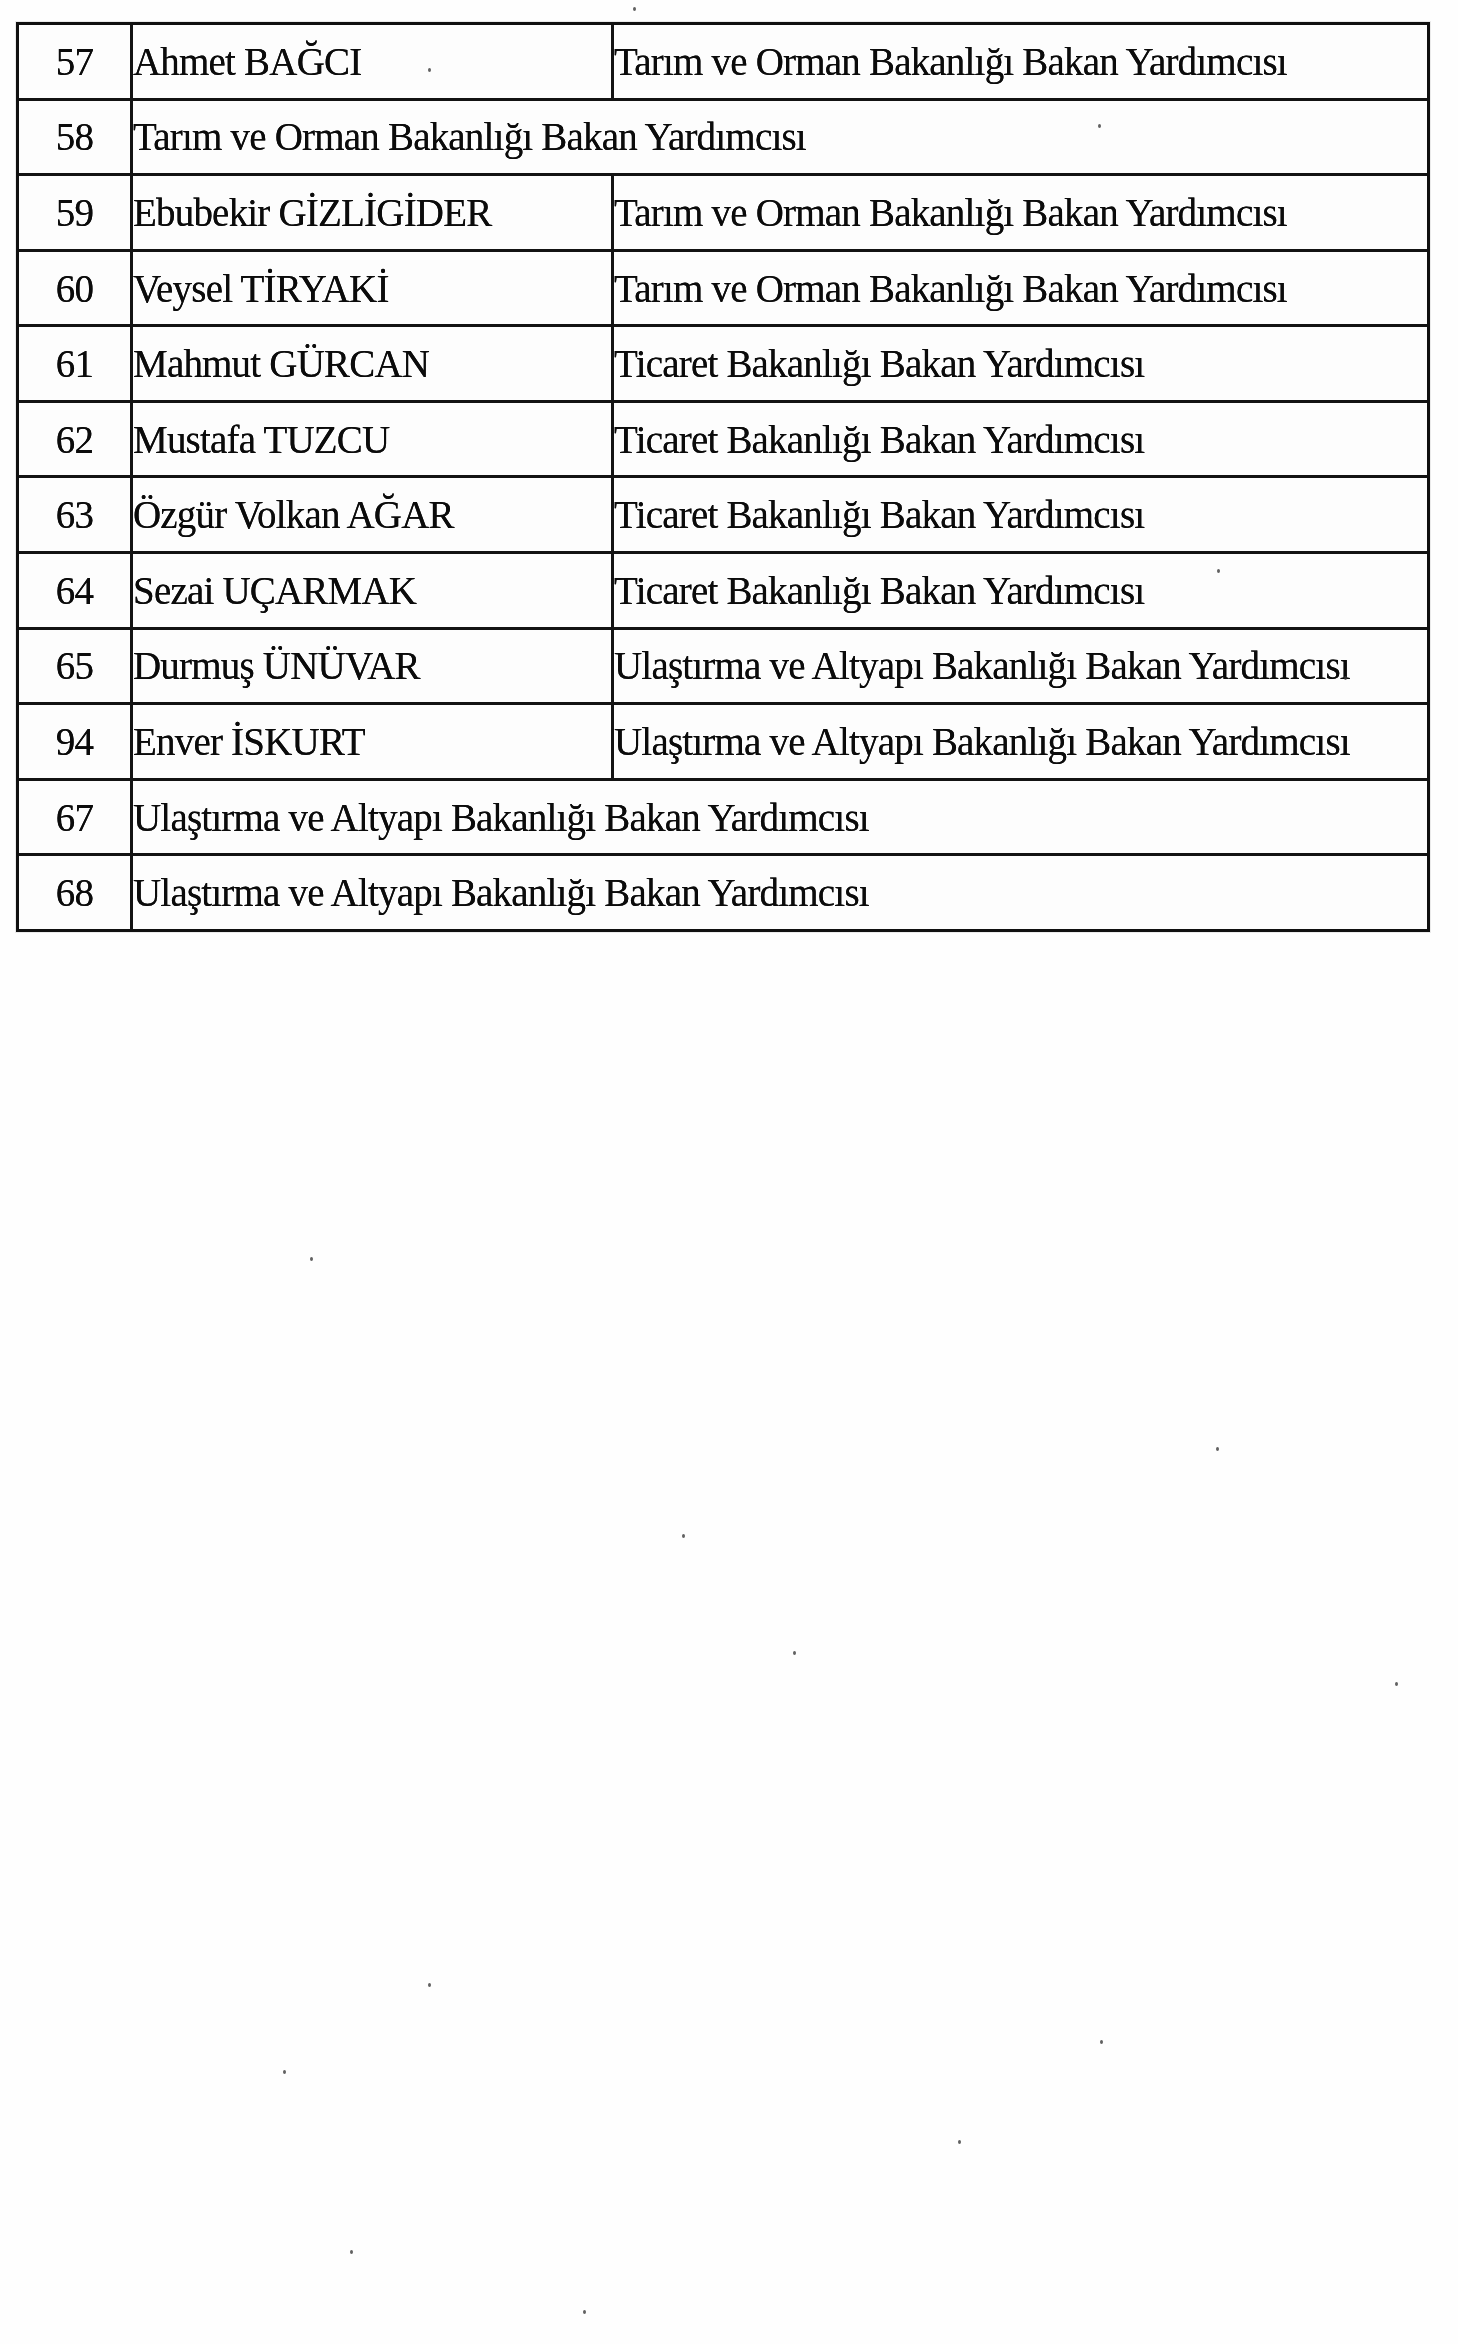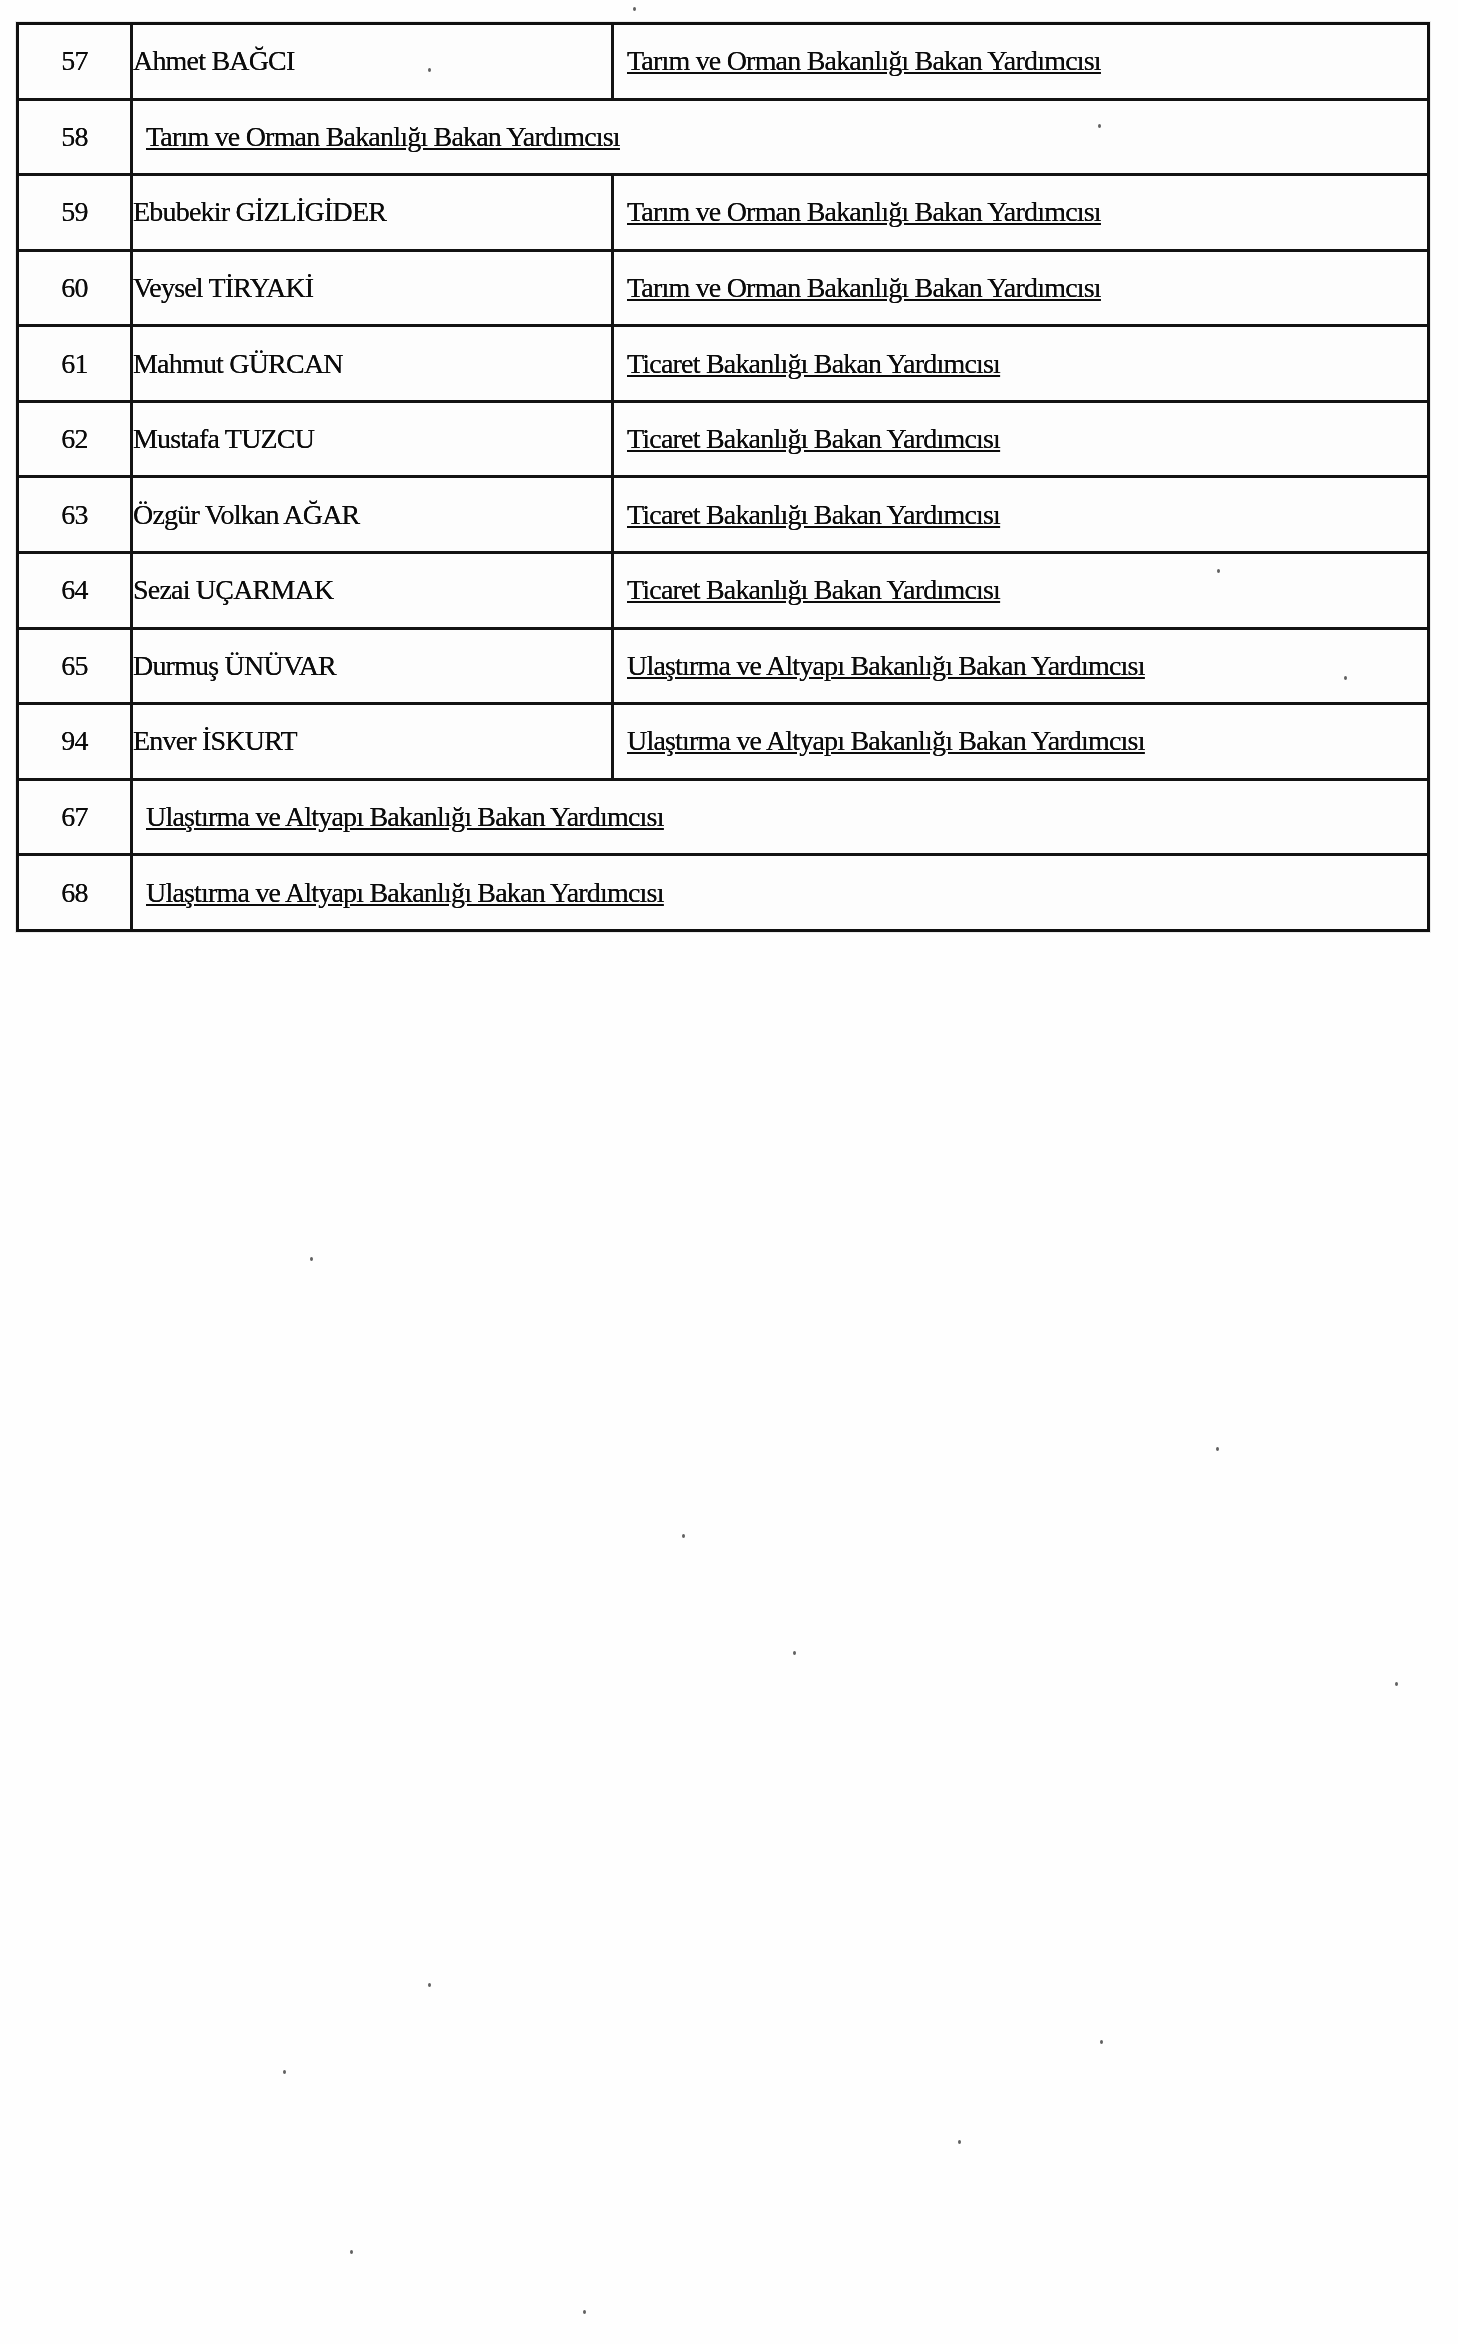--- a/index.html
+++ b/index.html
@@ -34,41 +34,40 @@
     border-bottom: 3px solid #131313;
     box-sizing: border-box;
     min-height: 0;
   }
   .row:last-child {
     border-bottom: none;
   }
   .cell {
     display: flex;
     align-items: center;
-    font-size: 28px;
+    font-size: 39px;
     letter-spacing: -0.8px;
     color: #0b0b0b;
     text-shadow: 0 0 0.6px #1a1a1a;
     white-space: nowrap;
     overflow: hidden;
     box-sizing: border-box;
   }
   .cell.num {
     width: 114px;
     justify-content: center;
     border-right: 3px solid #131313;
   }
   .cell.name {
     width: 481px;
     border-right: 3px solid #131313;
   }
   .cell.title {
     flex: 1;
-    padding-left: 13px;
-    text-decoration: underline;
+    padding-left: 0;
   }
   .specks {
     position: absolute;
     inset: 0;
     pointer-events: none;
   }
   .speck {
     position: absolute;
     width: 3px;
     height: 4px;

